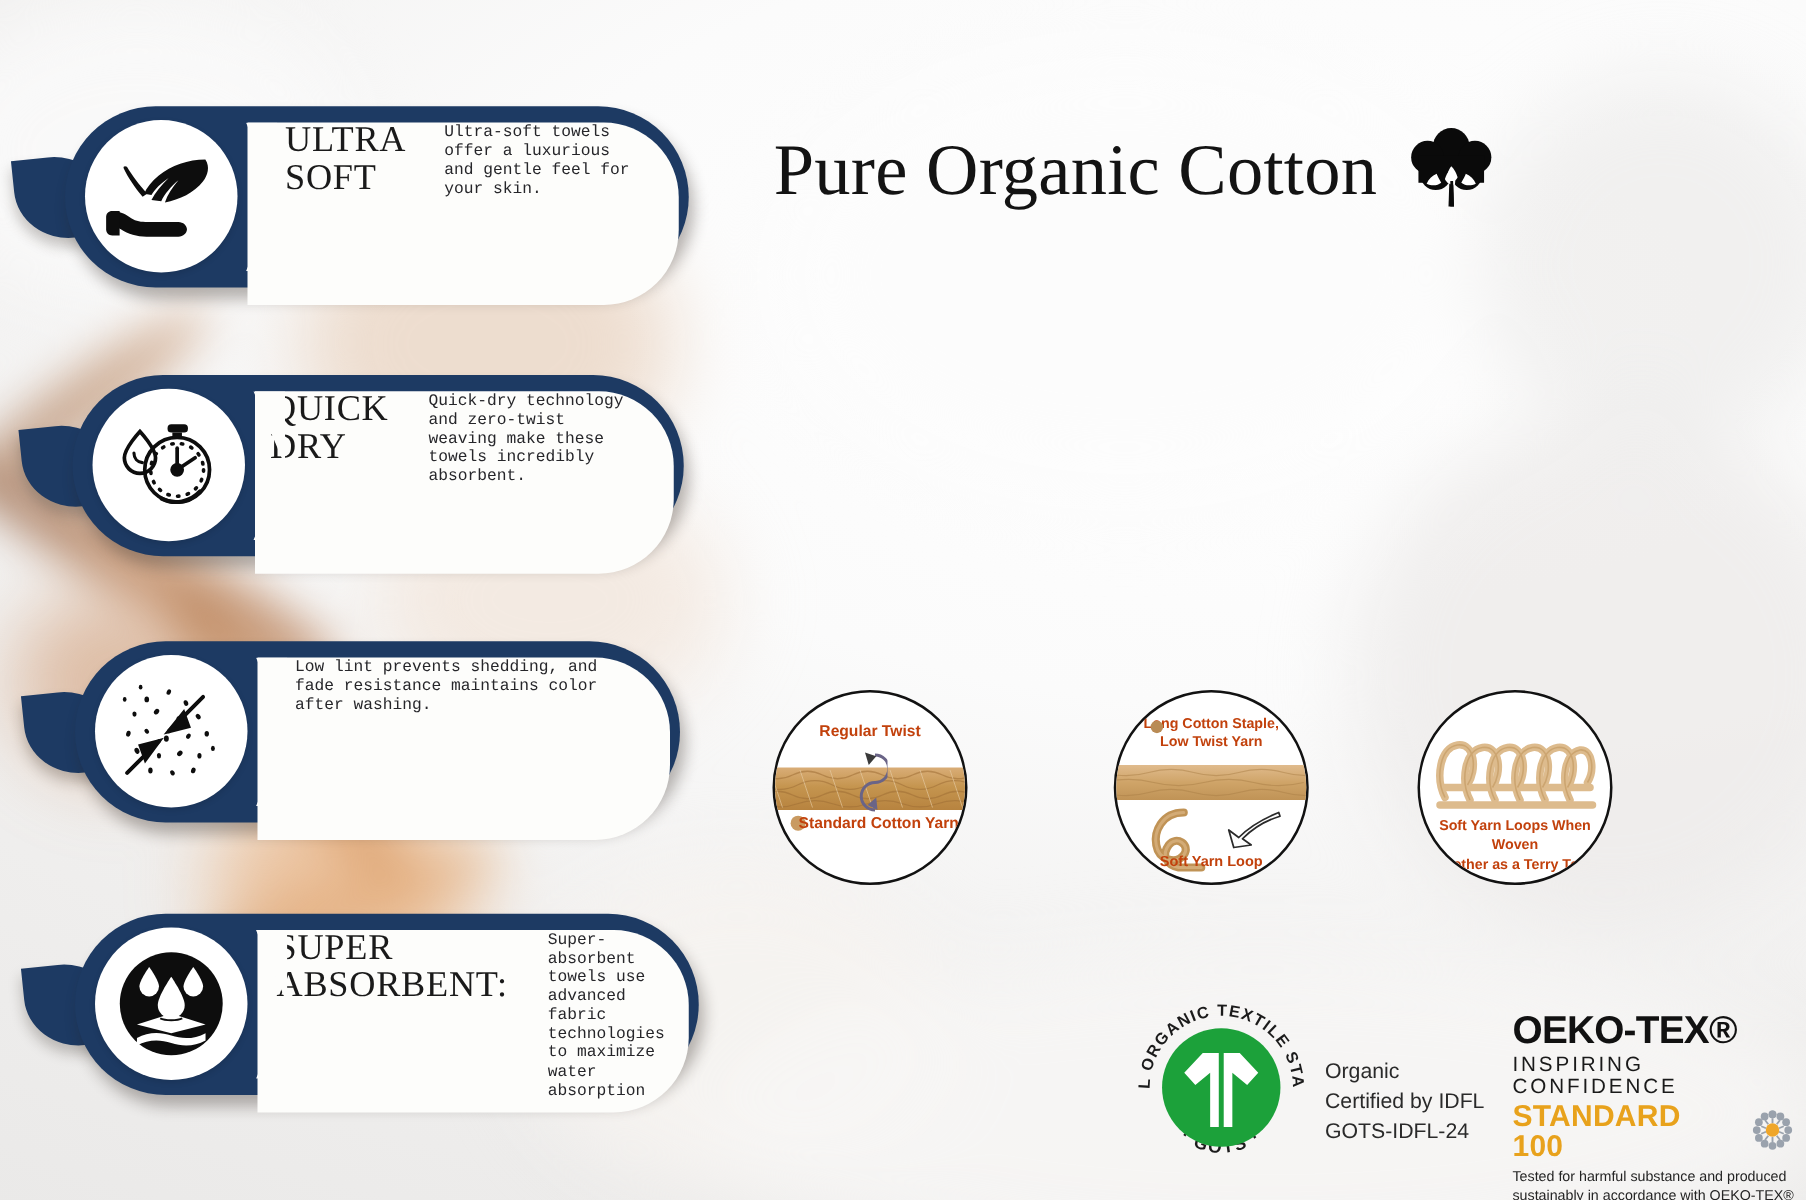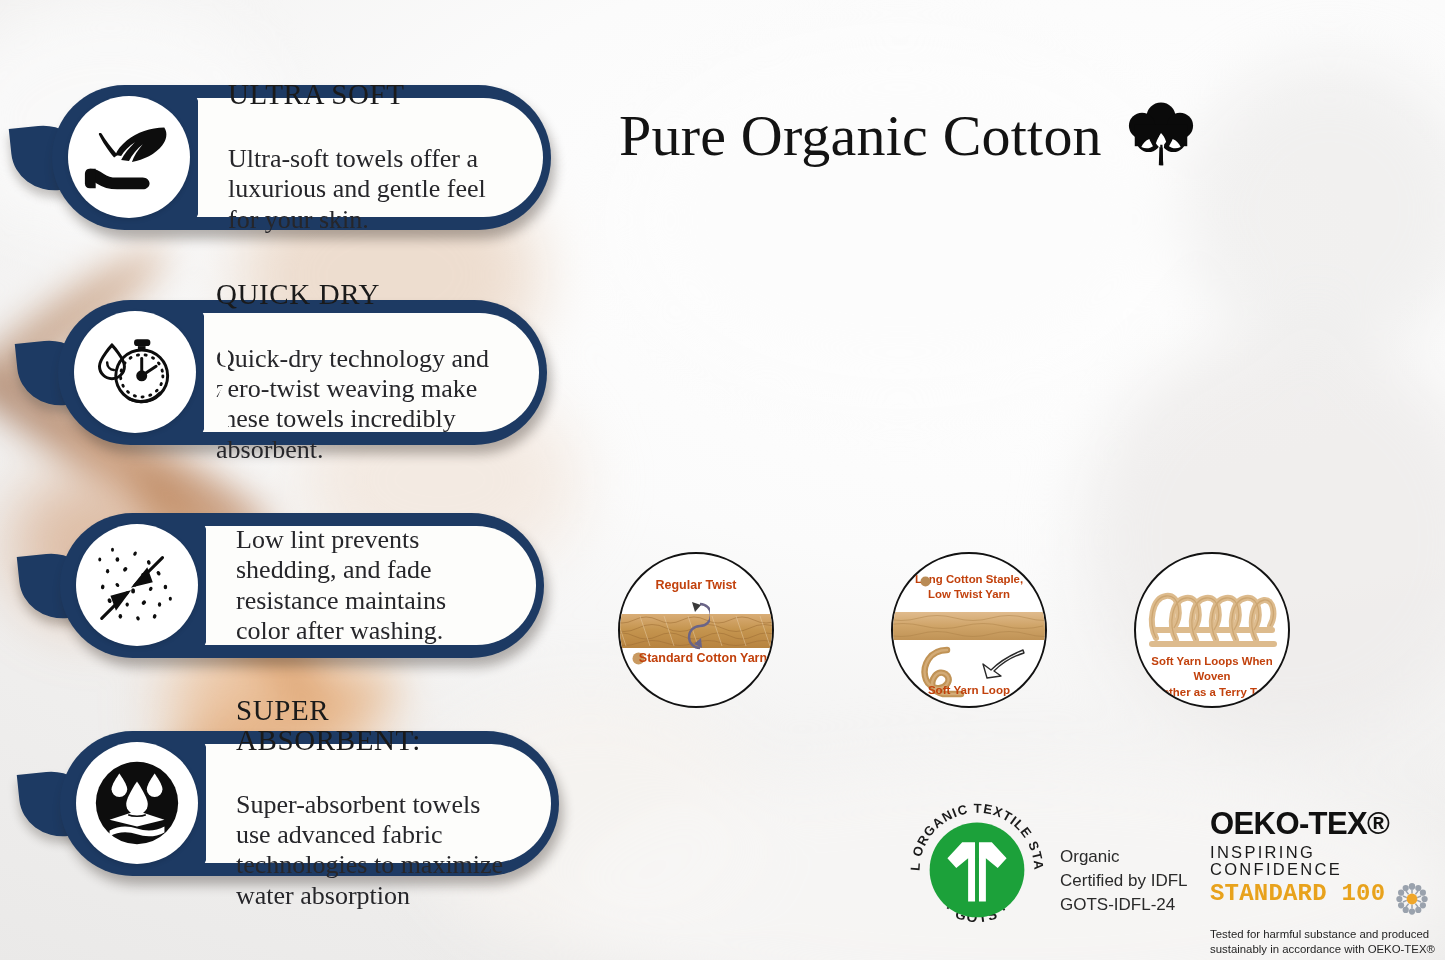--- a/index.html
+++ b/index.html
@@ -44,38 +44,38 @@
   .badge .iconwrap{
     position:absolute;left:62px;top:11px;
     width:122px;height:122px;border-radius:50%;
     background:#fff;
     display:flex;align-items:center;justify-content:center;
     z-index:3;
     box-shadow:0 2px 5px rgba(0,0,0,.12);
   }
   .badge .iconwrap svg{display:block;}
   .badge .card{
-    position:absolute;top:13px;height:119px;
+    position:absolute;top:13px;height:146px;
     background:#fdfdfb;
     border-radius:0 60px 60px 0;
     z-index:2;
-    display:flex;flex-direction:column;justify-content:center;
+    display:flex;flex-direction:row;justify-content:center;
     padding-left:30px;padding-right:34px;box-sizing:border-box;gap:32px;
   }
   .badge .card::before{
     content:"";position:absolute;left:-36px;top:0;width:60px;height:119px;
     background:#fdfdfb;
     clip-path:polygon(58% 0,100% 0,100% 100%,58% 100%,100% 50%);
   }
   .ftitle{
     font-size:29px;letter-spacing:.6px;color:#1a1a1a;
     line-height:1.03;margin-bottom:2px;font-weight:400;
   }
   .fdesc{
-    font-size:26px;line-height:1.16;color:#26262a;
+    font-size:13px;line-height:1.16;color:#26262a;font-family:Liberation Mono, monospace;
   }
 
   
   .headline{
     position:absolute;left:619px;top:101px;
     font-size:58px;line-height:1;color:#131313;
     letter-spacing:.2px;white-space:nowrap;
     display:flex;align-items:center;gap:22px;
   }
   .cotton-glyph{display:inline-block;width:74px;height:70px;}
@@ -98,23 +98,23 @@
   .gots-text{
     position:absolute;left:1060px;top:845px;
     font-family:"Liberation Sans",sans-serif;
     font-size:17px;line-height:1.42;color:#2a2a2a;text-align:left;
   }
   .oeko{position:absolute;left:1210px;top:808px;width:225px;}
   .oeko-1{font-family:"Liberation Sans",sans-serif;font-weight:700;
     font-size:31px;letter-spacing:-.6px;color:#111;line-height:1;}
   .oeko-2{font-family:"Liberation Sans",sans-serif;font-weight:400;
     font-size:16.5px;letter-spacing:2.3px;color:#1a1a1a;margin-top:5px;line-height:1;}
-  .oeko-3{font-family:Liberation Mono, monospace;font-weight:700;
+  .oeko-3{font-family:Liberation Sans, sans-serif;font-weight:700;
     font-size:24px;letter-spacing:.2px;color:#e8a21c;margin-top:5px;line-height:1;
-    display:flex;gap:10px;}
+    display:flex;align-items:center;gap:10px;}
   .oeko-4{font-family:"Liberation Sans",sans-serif;font-size:11.4px;
     line-height:1.34;color:#242424;margin-top:5px;}
 </style>
 </head>
 <body>
 
 <div id="stage">
 
   <div class="bg">
     <div class="base"></div>

